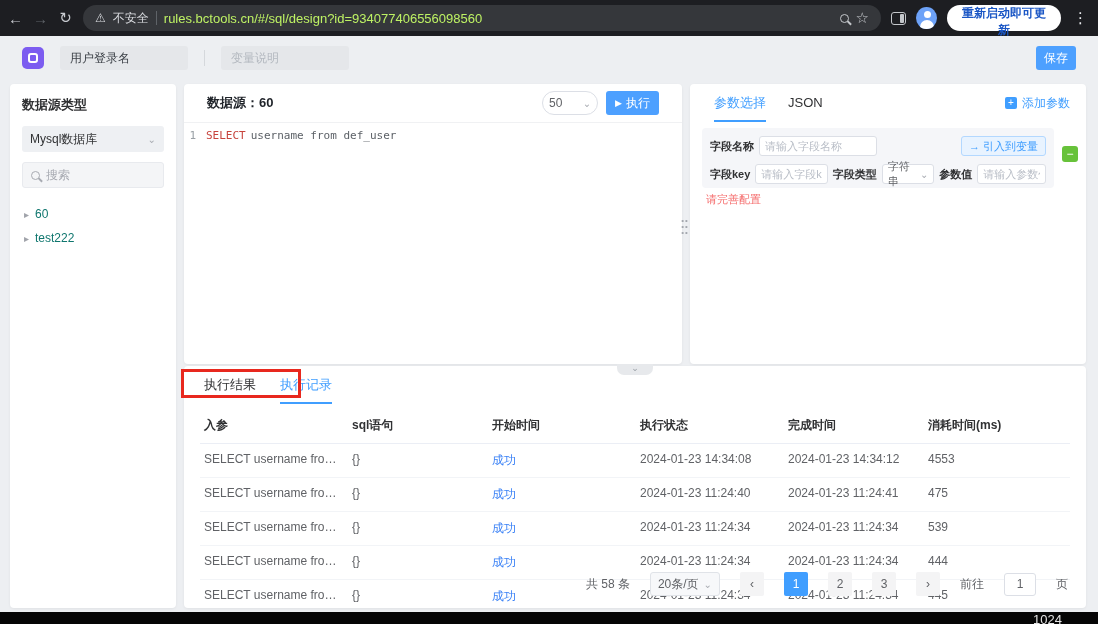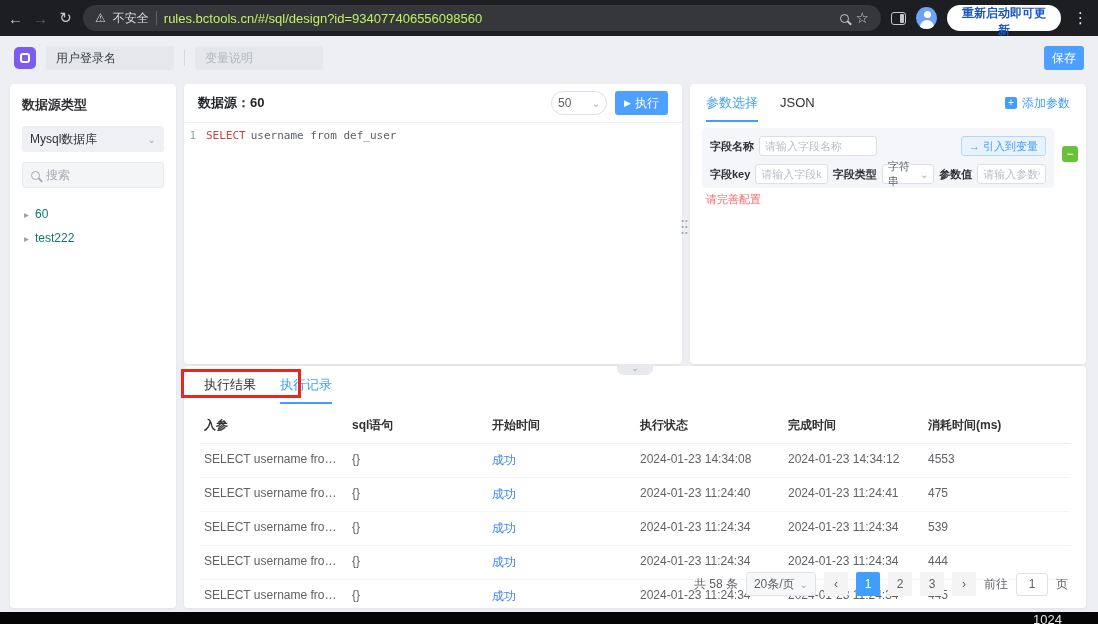--- a/index.html
+++ b/index.html
@@ -26,21 +26,21 @@
   .panel-icon::after { content:""; position:absolute; top:1px; bottom:1px; right:1px; width:4px; background:#c4c7cb; border-radius:1px; }
   .avatar { width:22px; height:22px; border-radius:50%; background:#6da2f8; position:relative; overflow:hidden; }
   .avatar::before { content:""; position:absolute; top:4px; left:7.5px; width:7px; height:7px; border-radius:50%; background:#fff; }
   .avatar::after { content:""; position:absolute; top:13px; left:4px; width:14px; height:9px; border-radius:7px 7px 0 0; background:#fff; }
   .update-pill { height:26px; border:none; border-radius:13px; background:#ffffff; color:#1a56c5;
                  font-size:12px; font-weight:bold; padding:0 12px; cursor:pointer; font-family:inherit; }
   .kebab { color:#e8eaed; font-size:15px; padding:0 2px; }
 
   
   .app { position:absolute; top:36px; left:0; width:1098px; height:576px; background:#edeff2; }
-  .app-header { position:absolute; top:8px; left:0; right:0; height:28px; display:flex; align-items:center; padding:0 14px; gap:10px; }
+  .app-header { position:absolute; top:8px; left:0; right:0; height:28px; display:flex; align-items:center; padding:0 22px; gap:16px; }
   .logo { width:22px; height:22px; border-radius:5px; background:#7c5cf0; position:relative; flex:0 0 22px; }
   .logo::after { content:""; position:absolute; inset:6px; border:2px solid #fff; border-radius:3px; }
   .hdr-box { width:128px; height:24px; background:#e5e7ea; border-radius:3px; display:flex; align-items:center; padding:0 10px; }
   .hdr-box .val { font-size:12px; color:#3a3f45; }
   .hdr-divider { width:1px; height:16px; background:#d5d8dc; }
   .hdr-input { width:128px; height:24px; background:#e5e7ea; border:none; border-radius:3px; padding:0 10px;
                font-size:12px; color:#3a3f45; font-family:inherit; }
   .hdr-input::placeholder { color:#b3b8bf; }
   .hdr-spacer { flex:1; }
   .save-btn { width:40px; height:24px; background:#4da0ff; color:#fff; border:none; border-radius:3px;
@@ -60,37 +60,37 @@
   .magnifier.gray { border-color:#a8abb2; }
   .magnifier.gray::after { background:#a8abb2; }
   .sb-search input { border:none; background:transparent; outline:none; width:100px; font-size:12px; color:#303133; font-family:Liberation Sans, sans-serif; }
   .sb-search input::placeholder { color:#a8abb2; }
   .tree-item { display:flex; align-items:center; gap:6px; height:24px; cursor:pointer; padding-left:2px; }
   .caret { font-size:10px; color:#a0a3aa; }
   .tree-item .lbl { font-size:12px; color:#0f766e; }
 
   
   .editor { left:184px; top:48px; width:498px; height:280px; }
-  .editor-head { display:flex; align-items:center; height:38px; padding:0 14px; gap:8px; }
+  .editor-head { display:flex; align-items:center; height:38px; padding:0 23px; gap:8px; }
   .editor-title { font-size:13px; font-weight:bold; color:#1f2329; }
   .limit-select { margin-left:auto; width:56px; height:24px; border:1px solid #dcdfe6; border-radius:12px;
                   display:flex; align-items:center; padding:0 6px; cursor:pointer; }
   .limit-select .val { font-size:12px; color:#606266; flex:1; }
   .run-btn { height:24px; background:#4da0ff; color:#fff; border:none; border-radius:3px; font-size:12px;
              display:flex; align-items:center; gap:4px; padding:0 9px; cursor:pointer; font-family:inherit; }
   .run-btn .play { font-size:9px; }
   .code-area { border-top:1px solid #f0f1f3; padding:6px 0; display:flex; align-items:flex-start;
                font-family:"DejaVu Sans Mono","Liberation Mono",monospace; font-size:11px; cursor:text; height:235px; }
   .gutter { width:22px; text-align:right; padding-right:10px; color:#9aa0a6; }
   .kw { color:#c7433c; margin-right:5px; }
   .code { color:#5c6167; }
 
   
   .params { left:690px; top:48px; width:396px; height:280px; }
-  .tabbar { display:flex; align-items:center; height:38px; padding:0 16px; gap:22px; }
+  .tabbar { display:flex; align-items:center; height:38px; padding:0 16px; gap:22px;margin-left:8px; }
   .ptab { font-size:13px; color:#303133; height:38px; line-height:38px; cursor:pointer; }
   .ptab.active { color:#409eff; border-bottom:2px solid #409eff; }
   .add-link { margin-left:auto; display:flex; align-items:center; gap:5px; color:#409eff; font-size:12px; cursor:pointer; }
   .plus-box { width:12px; height:12px; background:#409eff; color:#fff; font-size:10px; line-height:12px;
               text-align:center; border-radius:2px; }
   .param-panel { position:absolute; left:12px; top:44px; width:352px; height:60px; background:#f5f6f9;
                  border-radius:4px; padding:8px 8px 6px; }
   .prow { display:flex; align-items:center; gap:5px; margin-bottom:8px; }
   .plabel { font-size:11px; color:#303133; font-weight:bold; white-space:nowrap; }
   .pinput { height:20px; border:1px solid #dcdfe6; border-radius:3px; background:#fff; font-size:11px;
@@ -118,21 +118,21 @@
   .rtabs { display:flex; align-items:center; height:38px; padding:0 20px; gap:24px; }
   .annotation { position:absolute; left:-3px; top:3px; width:120px; height:29px; border:3px solid #e8281e;
                 z-index:10; pointer-events:none; }
   .rtable { position:absolute; left:16px; right:16px; top:42px; display:grid;
             grid-template-columns:148px 140px 148px 148px 140px 1fr; }
   .hcell { font-size:12px; font-weight:bold; color:#303133; padding:9px 4px; border-bottom:1px solid #ebeef5;
            white-space:nowrap; }
   .cell { font-size:12px; color:#606266; padding:8px 4px; border-bottom:1px solid #f2f4f7; white-space:nowrap;
           overflow:hidden; text-overflow:ellipsis; }
   .cell.ok { color:#3b82f6; }
-  .pager { position:absolute; right:18px; bottom:12px; display:flex; align-items:center; gap:8px;
+  .pager { position:absolute; right:18px; bottom:12px; display:flex; align-items:center; gap:20px;
            font-size:12px; color:#606266; }
   .size-select { height:24px; border:1px solid #e0e3e8; background:#f7f8fa; border-radius:3px; display:flex;
                  align-items:center; gap:5px; padding:0 7px; cursor:pointer; }
   .pg { min-width:24px; height:24px; border:none; border-radius:2px; background:#f4f4f5; color:#606266;
         font-size:12px; cursor:pointer; font-family:inherit; }
   .pg.active { background:#409eff; color:#fff; }
   .goto-input { width:32px; height:23px; border:1px solid #dcdfe6; border-radius:3px; text-align:center;
                 font-size:12px; color:#606266; font-family:inherit; }
 
   

